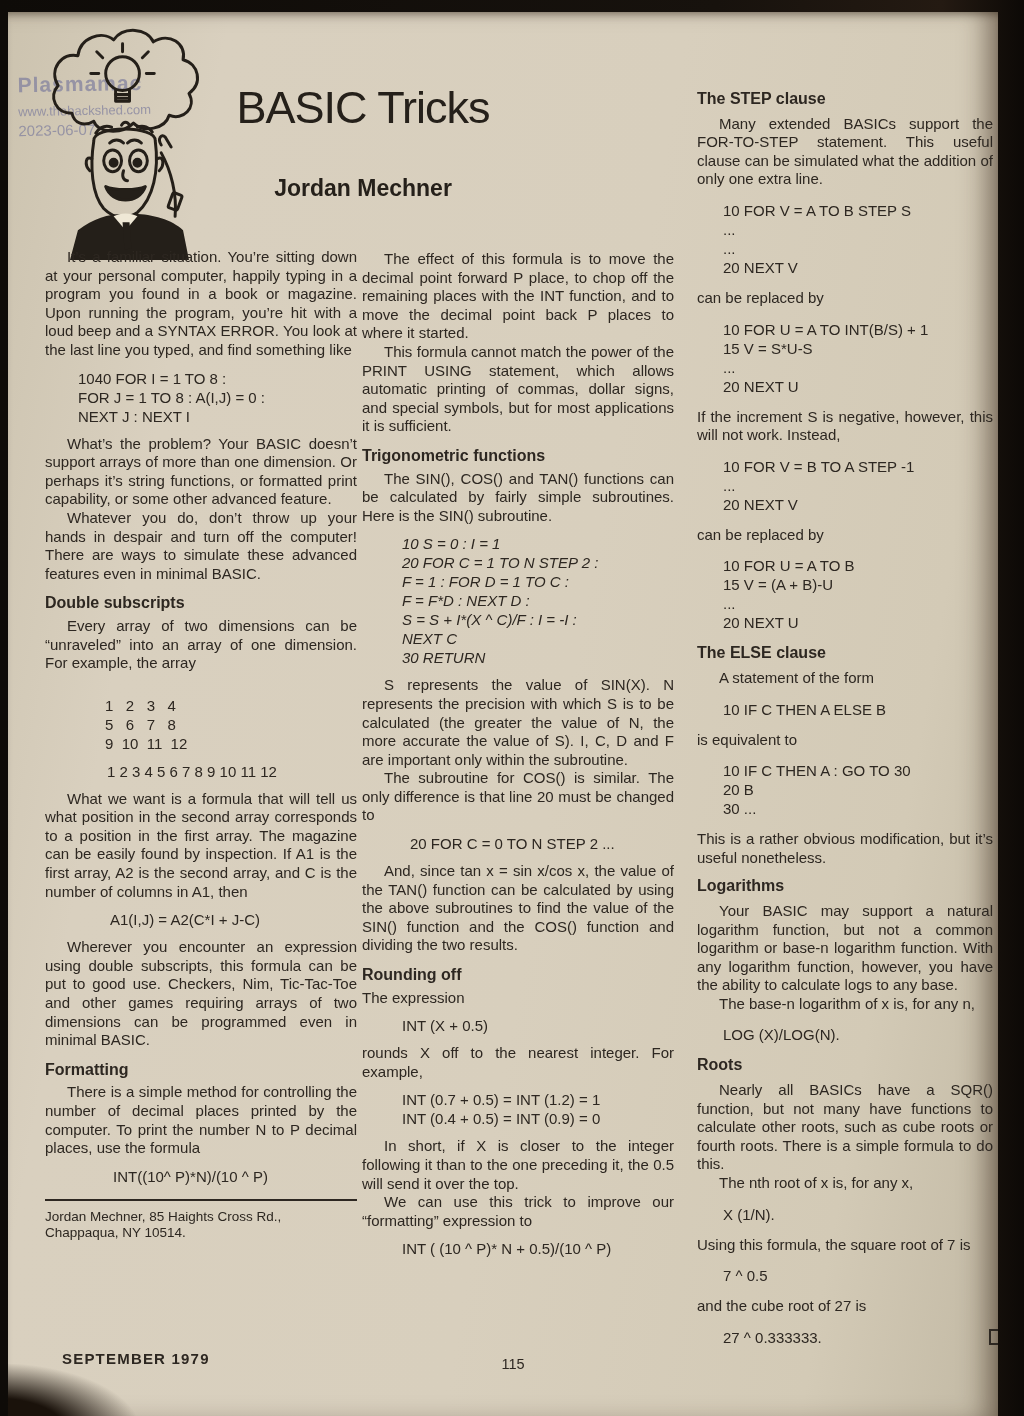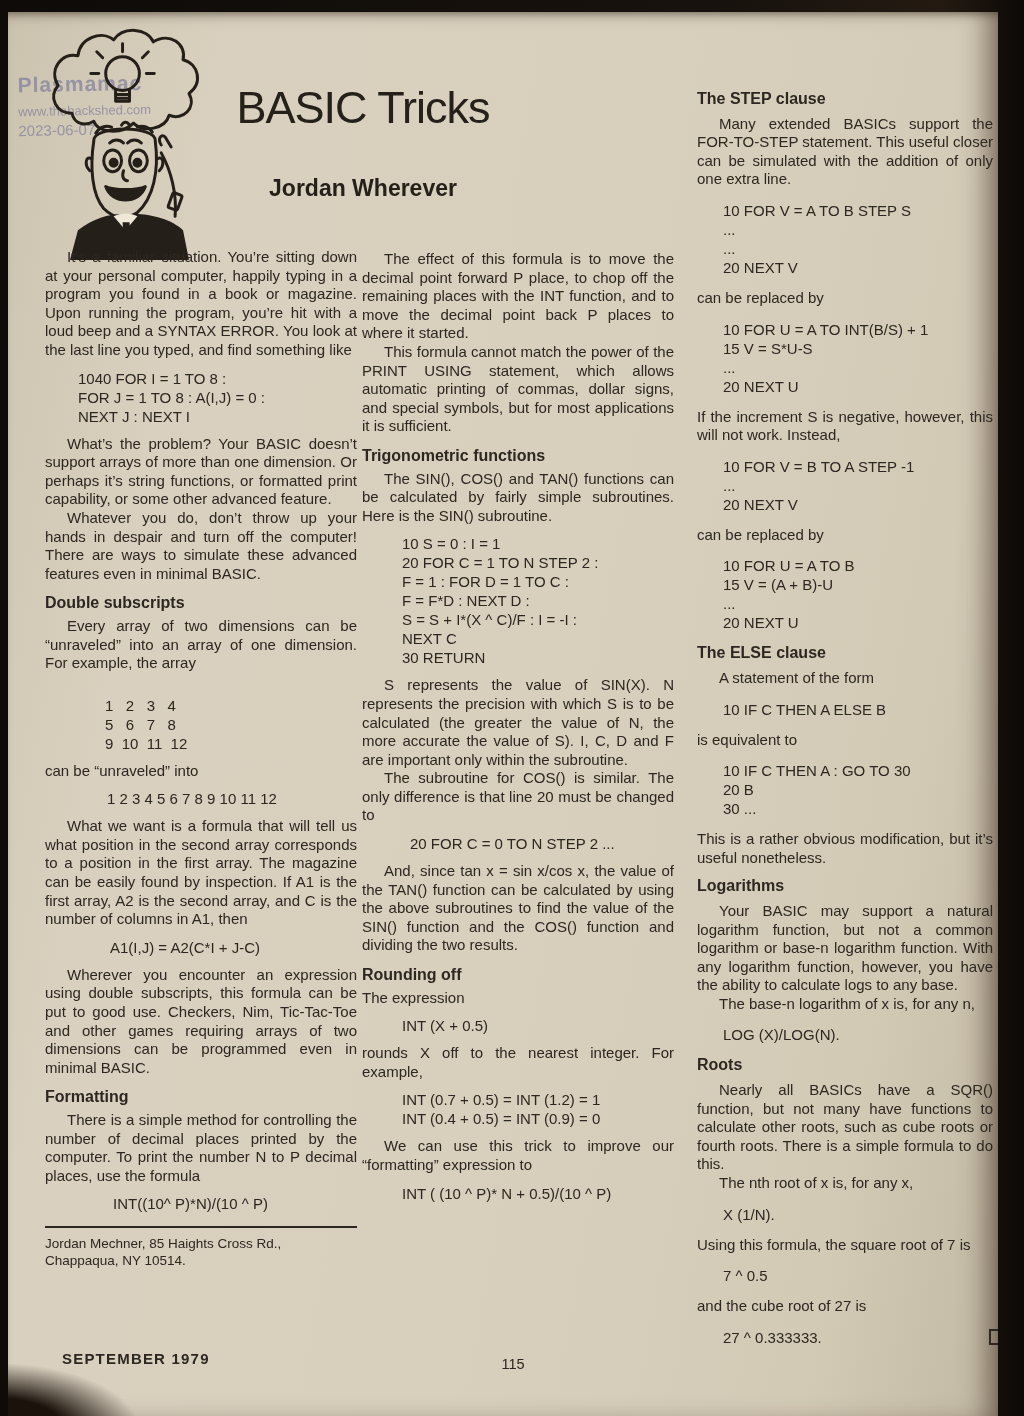--- a/index.html
+++ b/index.html
@@ -85,39 +85,38 @@
       </g>
     </g>
     <g>
       <path d="M44,240 L52,210 C70,196 90,192 102,194 C120,192 146,198 158,210 L164,240 Z" fill="#241f19"></path>
       <path d="M88,196 L100,210 L112,196 C106,192 94,192 88,196 Z" fill="#efe8d6"></path>
       <path d="M97,202 L104,202 L106,228 L99,230 Z" fill="#241f19"></path>
     </g>
   </svg>
 
   <h1 class="title">BASIC Tricks</h1>
-  <div class="byline">Jordan Wherever</div>
+  <div class="byline">Jordan Mechner</div>
 
   <div class="col col1">
       <div class="blk p">It’s a familiar situation. You’re sitting down at your personal computer, happily typing in a program you found in a book or magazine. Upon running the program, you’re hit with a loud beep and a SYNTAX ERROR. You look at the last line you typed, and find something like</div>
       <div class="code" style="padding-left: 33px;">
         <div class="cl">1040 FOR I = 1 TO 8 :</div>
         <div class="cl">FOR J = 1 TO 8 : A(I,J) = 0 :</div>
         <div class="cl">NEXT J : NEXT I</div>
       </div>
       <div class="blk p">What’s the problem? Your BASIC doesn’t support arrays of more than one dimension. Or perhaps it’s string functions, or formatted print capability, or some other advanced feature.</div>
       <div class="blk p">Whatever you do, don’t throw up your hands in despair and turn off the computer! There are ways to simulate these advanced features even in minimal BASIC.</div>
       <div class="h">Double subscripts</div>
       <div class="blk p">Every array of two dimensions can be “unraveled” into an array of one dimension. For example, the array</div>
       <div class="code" style="padding-left: 60px; margin-top: 23px;">
         <div class="cl">1   2   3   4</div>
         <div class="cl">5   6   7   8</div>
         <div class="cl">9  10  11  12</div>
       </div>
-      <div class="blk pn">can be “unraveled” into</div>
       <div class="code" style="padding-left: 62px;">
         <div class="cl">1 2 3 4 5 6 7 8 9 10 11 12</div>
       </div>
       <div class="blk p">What we want is a formula that will tell us what position in the second array corresponds to a position in the first array. The magazine can be easily found by inspection. If A1 is the first array, A2 is the second array, and C is the number of columns in A1, then</div>
       <div class="code" style="padding-left: 65px;">
         <div class="cl">A1(I,J) = A2(C*I + J-C)</div>
       </div>
       <div class="blk p">Wherever you encounter an expression using double subscripts, this formula can be put to good use. Checkers, Nim, Tic-Tac-Toe and other games requiring arrays of two dimensions can be programmed even in minimal BASIC.</div>
       <div class="h">Formatting</div>
       <div class="blk p">There is a simple method for controlling the number of decimal places printed by the computer. To print the number N to P decimal places, use the formula</div>
@@ -125,21 +124,21 @@
         <div class="cl">INT((10^ P)*N)/(10 ^ P)</div>
       </div>
       <div class="rule"></div>
       <div class="foot">Jordan Mechner, 85 Haights Cross Rd., Chappaqua, NY 10514.</div>
     </div>
   <div class="col col2">
       <div class="blk p">The effect of this formula is to move the decimal point forward P place, to chop off the remaining places with the INT function, and to move the decimal point back P places to where it started.</div>
       <div class="blk p">This formula cannot match the power of the PRINT USING statement, which allows automatic printing of commas, dollar signs, and special symbols, but for most applications it is sufficient.</div>
       <div class="h">Trigonometric functions</div>
       <div class="blk p">The SIN(), COS() and TAN() functions can be calculated by fairly simple subroutines. Here is the SIN() subroutine.</div>
-      <div class="code" style="padding-left: 40px;">
+      <div class="code" style="padding-left: 40px; font-style: italic;">
         <div class="cl">10 S = 0 : I = 1</div>
         <div class="cl">20 FOR C = 1 TO N STEP 2 :</div>
         <div class="cl">F = 1 : FOR D = 1 TO C :</div>
         <div class="cl">F = F*D : NEXT D :</div>
         <div class="cl">S = S + I*(X ^ C)/F : I = -I :</div>
         <div class="cl">NEXT C</div>
         <div class="cl">30 RETURN</div>
       </div>
       <div class="blk p">S represents the value of SIN(X). N represents the precision with which S is to be calculated (the greater the value of N, the more accurate the value of S). I, C, D and F are important only within the subroutine.</div>
       <div class="blk p">The subroutine for COS() is similar. The only difference is that line 20 must be changed to</div>
@@ -150,28 +149,29 @@
       <div class="h">Rounding off</div>
       <div class="blk pn">The expression</div>
       <div class="code" style="padding-left: 40px;">
         <div class="cl">INT (X + 0.5)</div>
       </div>
       <div class="blk pn">rounds X off to the nearest integer. For example,</div>
       <div class="code" style="padding-left: 40px;">
         <div class="cl">INT (0.7 + 0.5) = INT (1.2) = 1</div>
         <div class="cl">INT (0.4 + 0.5) = INT (0.9) = 0</div>
       </div>
+      <div class="blk p">In short, if X is closer to the integer following it than to the one preceding it, the 0.5 will send it over the top.</div>
       <div class="blk p">We can use this trick to improve our “formatting” expression to</div>
       <div class="code" style="padding-left: 40px;">
         <div class="cl">INT ( (10 ^ P)* N + 0.5)/(10 ^ P)</div>
       </div>
     </div>
   <div class="col col3">
       <div class="h">The STEP clause</div>
-      <div class="blk p">Many extended BASICs support the FOR-TO-STEP statement. This useful closer can be simulated with the addition of only one extra line.</div>
+      <div class="blk p">Many extended BASICs support the FOR-TO-STEP statement. This useful clause can be simulated what the addition of only one extra line.</div>
       <div class="code" style="padding-left: 26px;">
         <div class="cl">10 FOR V = A TO B STEP S</div>
         <div class="cl">...</div>
         <div class="cl">...</div>
         <div class="cl">20 NEXT V</div>
       </div>
       <div class="blk pn">can be replaced by</div>
       <div class="code" style="padding-left: 26px;">
         <div class="cl">10 FOR U = A TO INT(B/S) + 1</div>
         <div class="cl">15 V = S*U-S</div>

